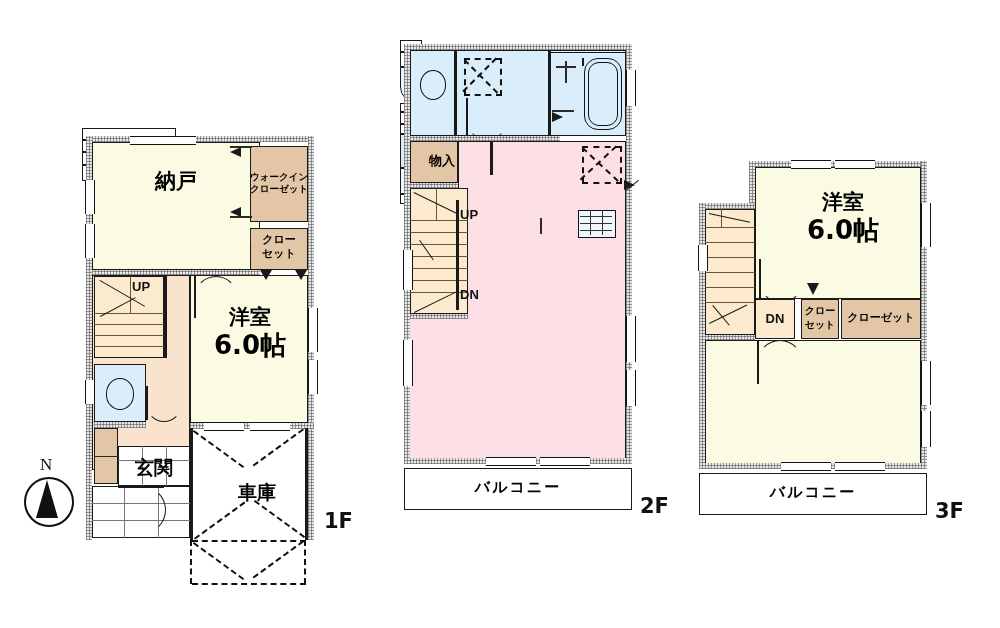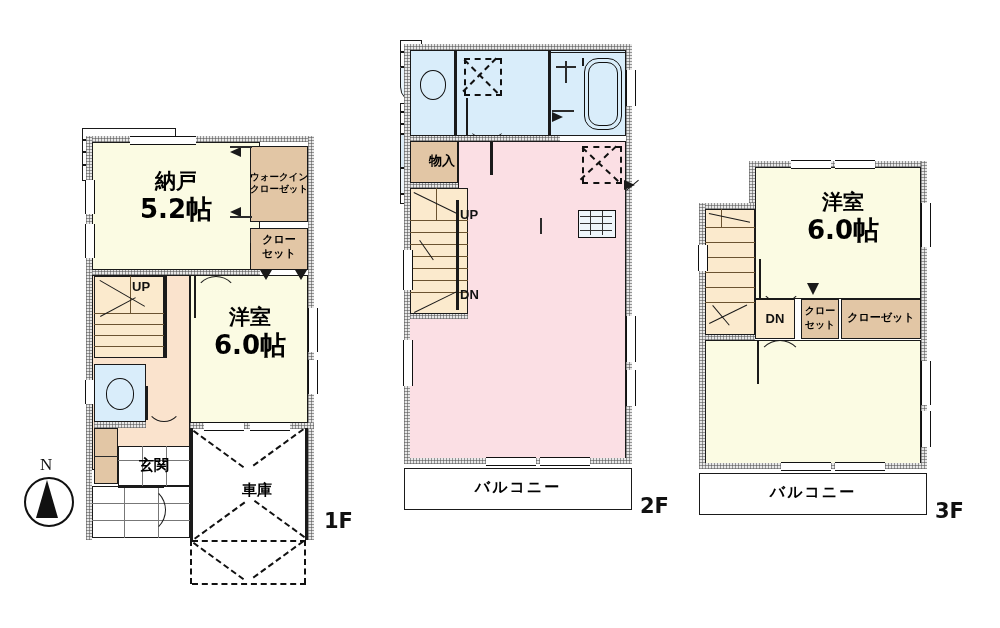--- a/index.html
+++ b/index.html
@@ -19,21 +19,21 @@
   .fill-stair{background:#fbeacd;}
   .fill-white{background:#ffffff;}
   .outline{border:1px solid #1a1a1a;}
 
   .label{position:absolute;color:#000;text-align:center;line-height:1.05;
          font-family:"DejaVu Sans","Liberation Sans",sans-serif;font-weight:bold;white-space:nowrap;}
   .lbl-room{font-size:21px;}
   .lbl-num{font-size:26px;}
   .lbl-sm{font-size:11px;line-height:1.12;}
   .lbl-xs{font-size:9.5px;line-height:1.15;}
-  .lbl-med{font-size:15px;}
+  .lbl-med{font-size:19px;}
   .lbl-ldk{font-size:29px;letter-spacing:1px;}
   .lbl-ldknum{font-size:31px;}
   .lbl-bal{font-size:15px;letter-spacing:2px;}
   .lbl-updn{font-size:13px;font-family:"Liberation Sans",sans-serif;font-weight:bold;color:#111;}
   .floor-tag{font-size:21px;font-weight:bold;color:#111;}
 
   
   .hatch{position:absolute;
      background:
        repeating-linear-gradient(0deg,   rgba(80,80,80,.55) 0 1px, transparent 1px 3px),
@@ -82,21 +82,20 @@
   <div class="plan" id="plan1f" style="left:82px;top:128px;width:250px;height:455px;">
 
     <div class="hatch" style="left:4px;top:8px;width:228px;height:6px;"></div>
     <div class="hatch" style="left:4px;top:8px;width:6px;height:404px;"></div>
     <div class="hatch" style="left:226px;top:8px;width:6px;height:404px;"></div>
 
     <div class="outline fill-white" style="left:48px;top:0px;width:92px;height:10px;"></div>
 
     <div class="room fill-room outline" style="left:10px;top:14px;width:168px;height:128px;"></div>
     <div class="label lbl-room" style="left:38px;top:42px;width:112px;">納戸</div>
-    <div class="label lbl-num" style="left:30px;top:68px;width:128px;">5.2帖</div>
 
     <div class="room fill-closet outline" style="left:168px;top:18px;width:58px;height:76px;"></div>
     <div class="label lbl-xs" style="left:168px;top:44px;width:58px;">ウォークイン</div>
     <div class="label lbl-xs" style="left:168px;top:56px;width:58px;">クローゼット</div>
 
     <div class="arrow-l" style="left:148px;top:19px;"></div>
     <div class="thin" style="left:148px;top:18px;width:22px;height:1.6px;"></div>
     <div class="arrow-l" style="left:148px;top:79px;"></div>
     <div class="thin" style="left:148px;top:88px;width:22px;height:1.6px;"></div>
 

